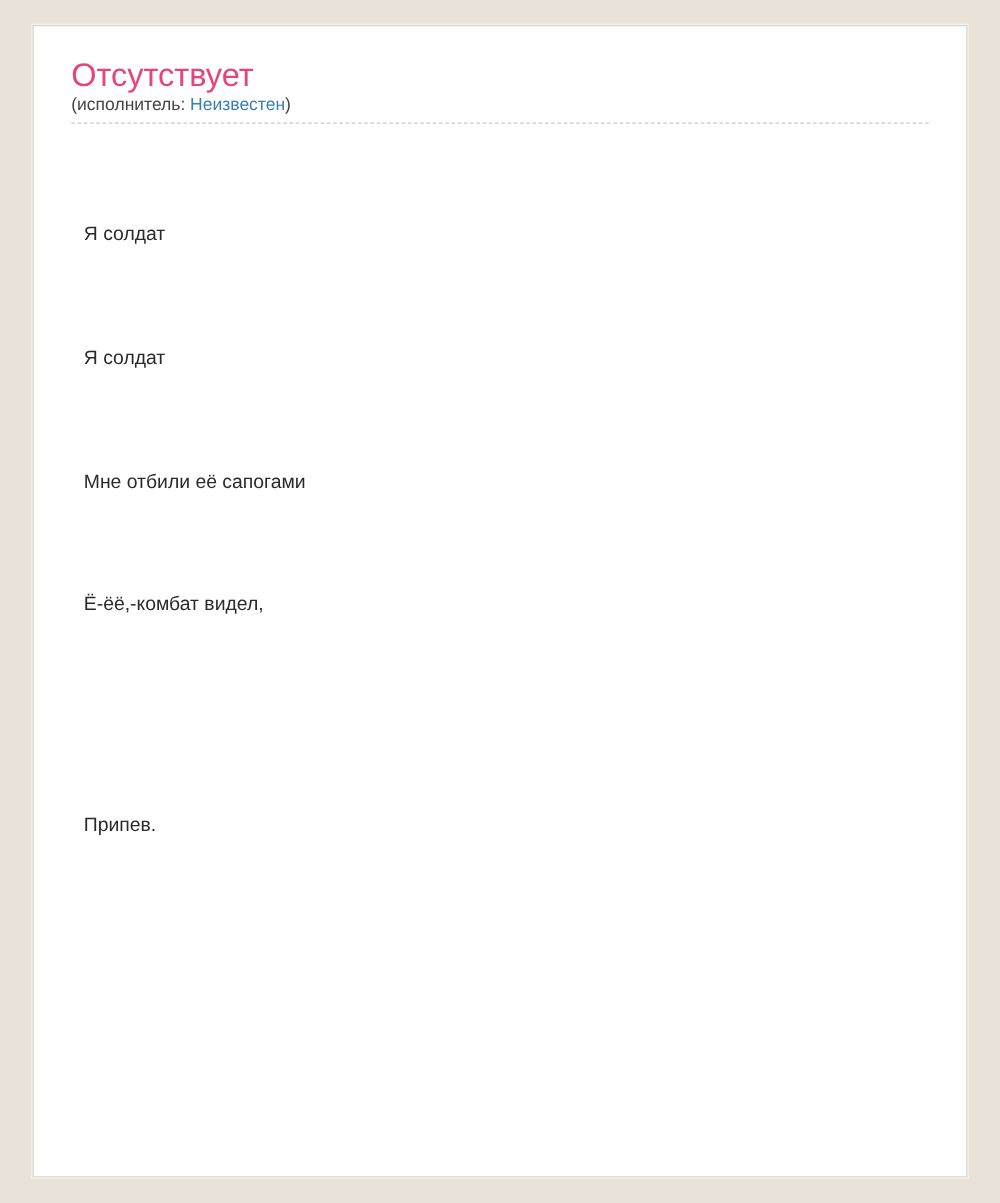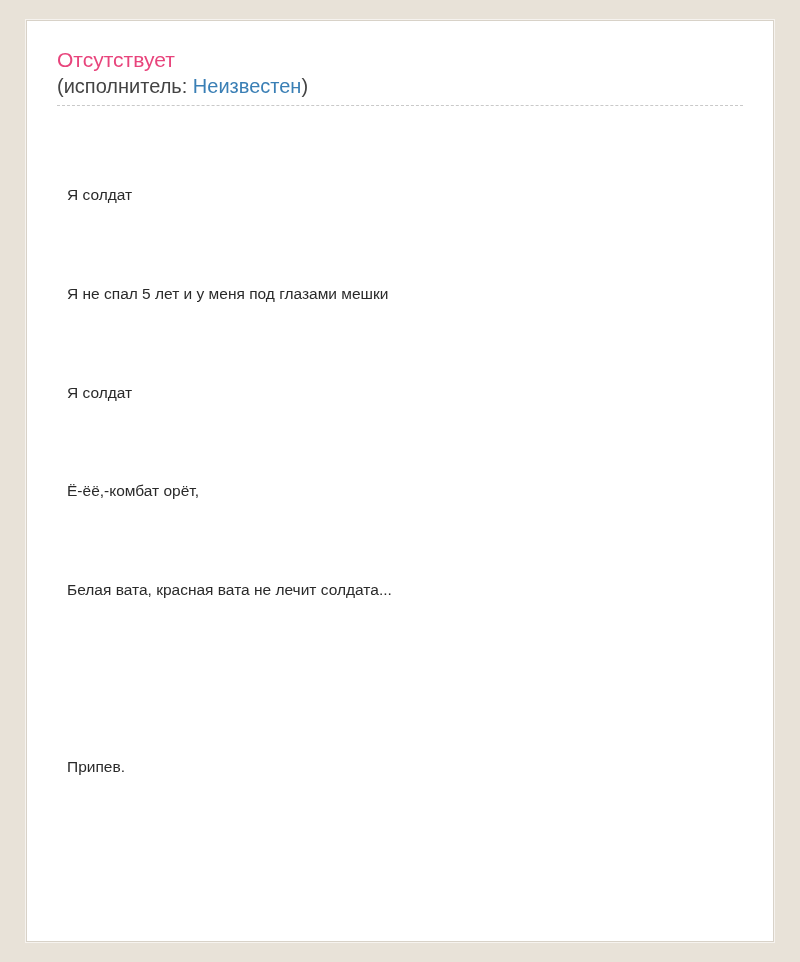--- a/index.html
+++ b/index.html
@@ -22,27 +22,27 @@
     background: #ffffff;
     border: 1px solid #d8d2c8;
     box-sizing: border-box;
     box-shadow: 0 0 0 1px rgba(255,255,255,0.6);
   }
   .page-inner {
     padding: 26px 30px 0 30px;
   }
   .song-title {
     color: #e8447c;
-    font-size: 21px;
+    font-size: 26px;
     line-height: 26px;
     margin: 0 0 2px 0;
     font-weight: normal;
   }
   .artist-line {
-    font-size: 20px;
+    font-size: 14px;
     color: #444444;
     padding-bottom: 7px;
     border-bottom: 1px dashed #c9c9c9;
   }
   .artist-line .paren {
     color: #444444;
   }
   .artist-label {
     color: #444444;
   }
@@ -70,24 +70,23 @@
 
 <div class="page-frame">
   <div class="page-inner">
 
     <h1 class="song-title">Отсутствует</h1>
 
     <div class="artist-line"><span class="paren">(</span><span class="artist-label">исполнитель:</span> <a class="artist-link" href="#">Неизвестен</a><span class="paren">)</span></div>
 
     <div class="lyrics">
       <div class="lyrics-block">Я солдат</div>
-      <div class="lyrics-block">Я не спал 5 лет и у меня под глазами мешки</div>
       <div class="lyrics-block">Я солдат</div>
-      <div class="lyrics-block">Ё-ёё,-комбат орёт,</div>
-      <div class="lyrics-block">Белая вата, красная вата не лечит солдата...</div>
+      <div class="lyrics-block">Мне отбили её сапогами</div>
+      <div class="lyrics-block">Ё-ёё,-комбат видел,</div>
       <div class="blank-line"></div>
       <div class="lyrics-block">Припев.</div>
       
       
       
       
       
       
       
       

